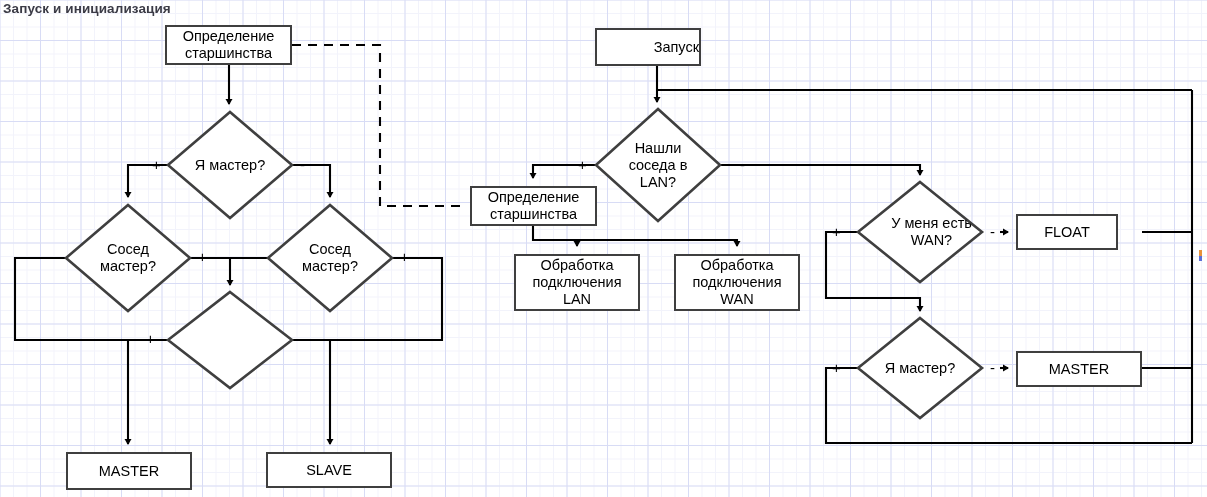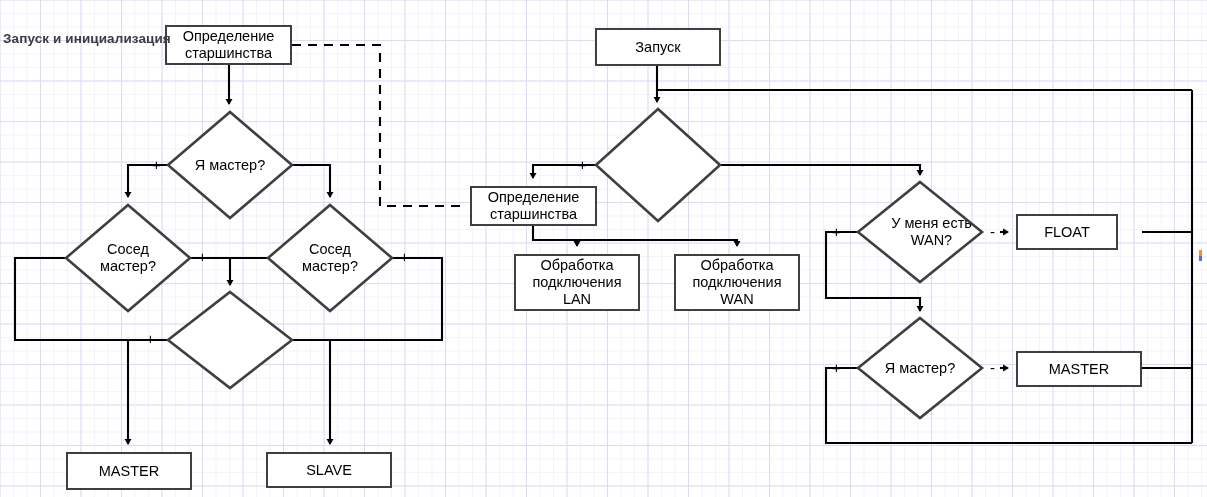--- a/index.html
+++ b/index.html
@@ -35,21 +35,21 @@
   .diamond{
     background:transparent;
     font-size:14.5px;
     line-height:17px;
     pointer-events:none;
   }
   .diamond .dlabel{position:relative;z-index:2;}
   .title{
     position:absolute;left:3px;top:1px;
     font-size:13.5px;font-weight:bold;color:#3b3b46;
-    z-index:5;letter-spacing:0.1px;margin-top:30px;
+    z-index:5;letter-spacing:0.1px;
   }
   .plabel{
     position:absolute;z-index:4;
     font-size:15px;color:#000;
     font-family:"Liberation Sans", sans-serif;
   }
   .edge-artifact{
     position:absolute;left:1199px;top:250px;width:3px;height:11px;
     background:linear-gradient(to bottom,#e8913a 0 55%, #5b6fd8 55% 100%);
     z-index:6;
@@ -139,24 +139,29 @@
 
 
   <div class="node boxn" style="left:66px;top:452px;width:126px;height:38px;">
     <span>MASTER</span>
   </div>
 
   <div class="node boxn" style="left:266px;top:452px;width:126px;height:36px;">
     <span>SLAVE</span>
   </div>
 
-  <div class="node boxn" style="left:595px;top:28px;width:126px;height:38px;">
+  <div class="node boxn" style="left:595px;top:28px;width:106px;height:38px;justify-content:flex-end;">
     <span>Запуск</span>
   </div>
 
+  <div class="node diamond" style="left:596px;top:137px;width:124px;height:56px;">
+    <span class="dlabel" style="white-space:pre-line;">Нашли
+соседа в
+LAN?</span>
+  </div>
 
   <div class="node boxn" style="left:470px;top:186px;width:127px;height:40px;">
     <span style="white-space:pre-line;">Определение
 старшинства</span>
   </div>
 
   <div class="node boxn" style="left:514px;top:254px;width:126px;height:57px;">
     <span style="white-space:pre-line;">Обработка
 подключения
 LAN</span>

